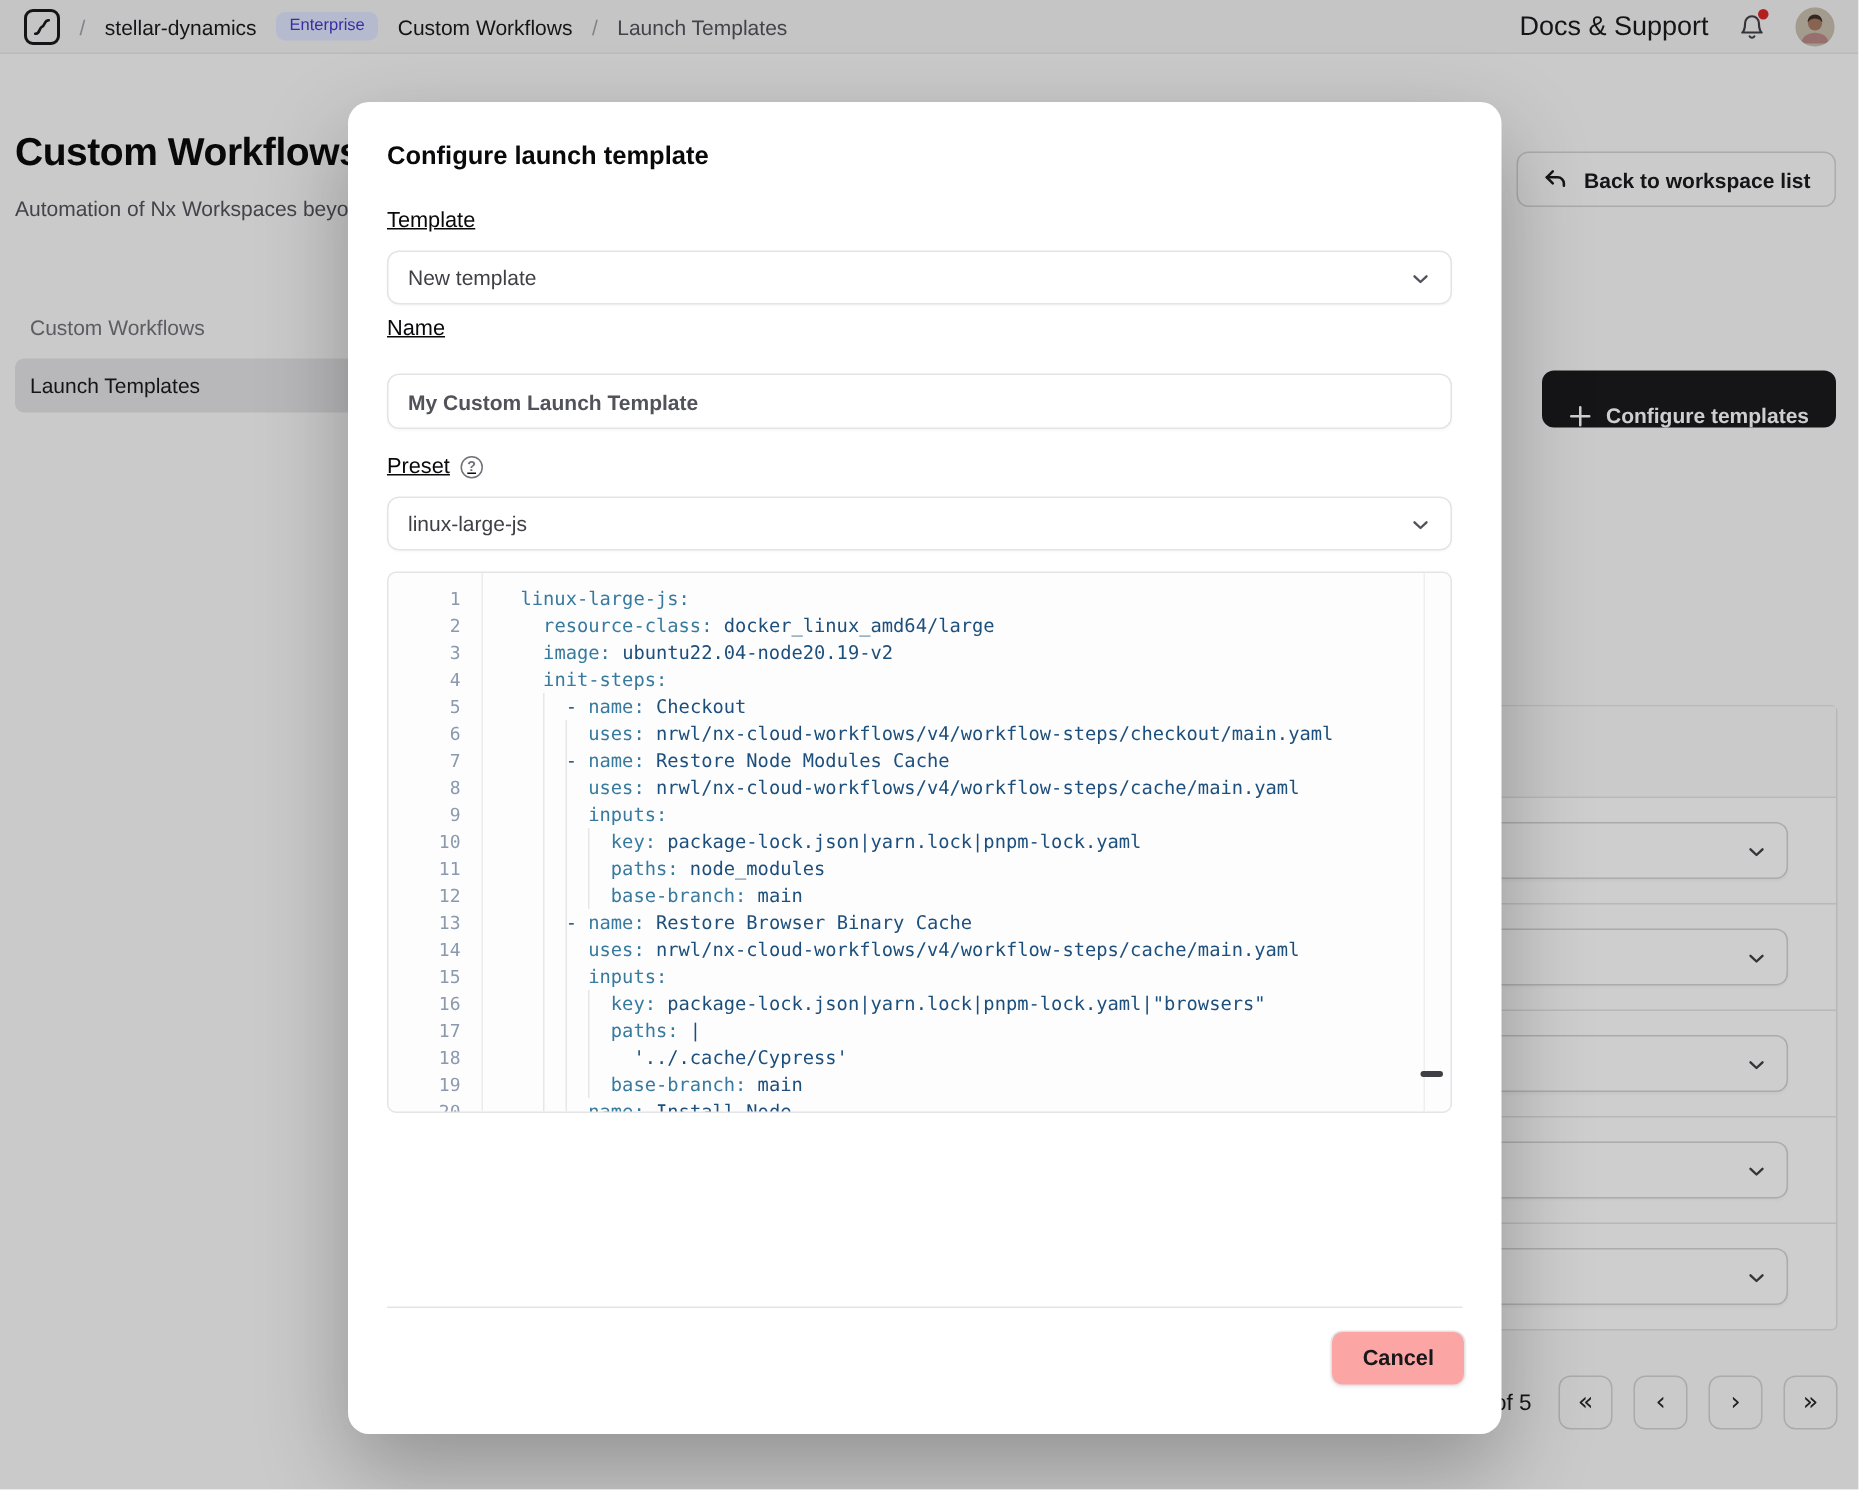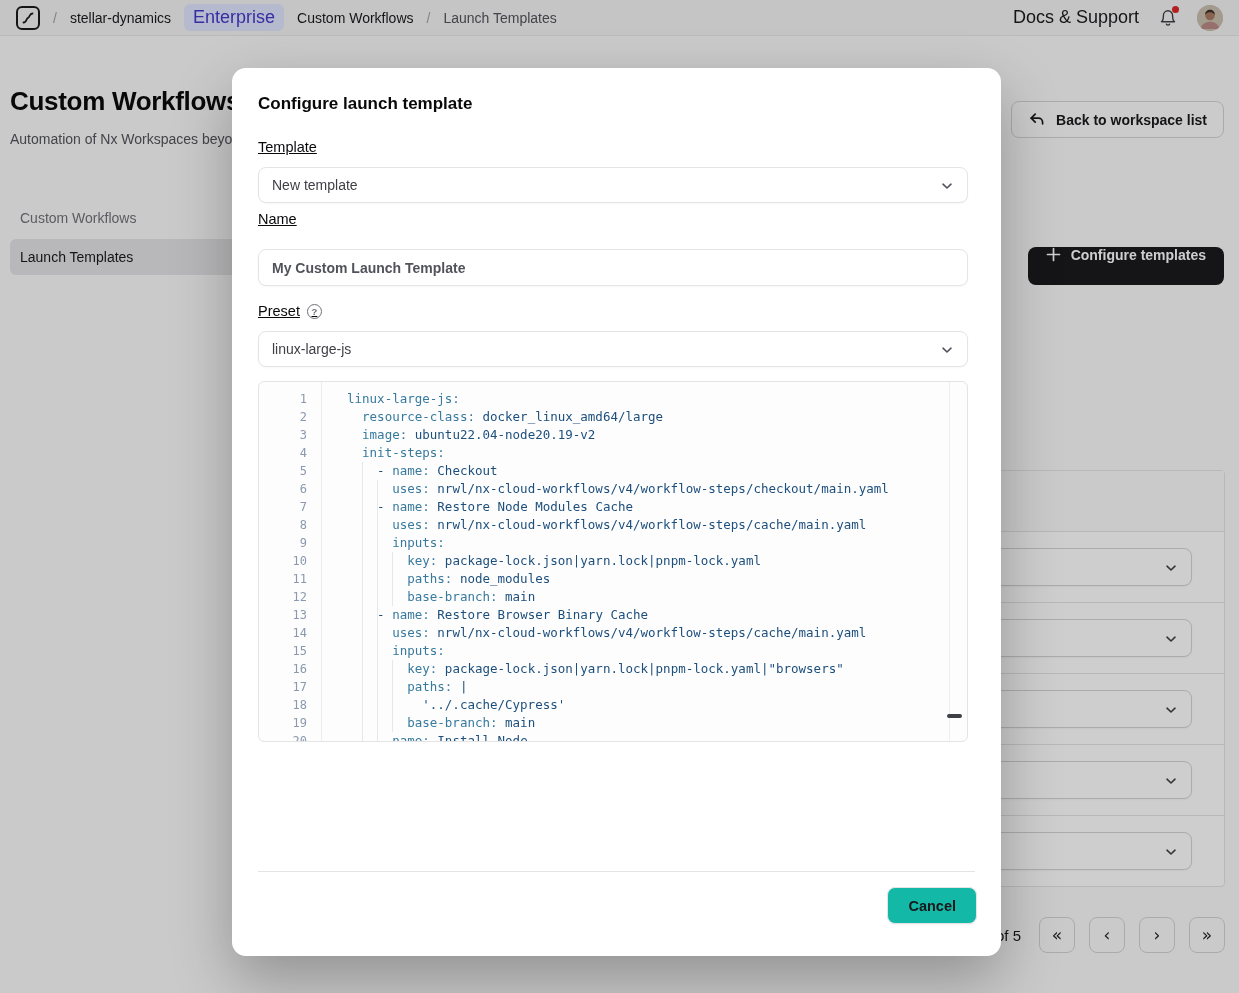--- a/index.html
+++ b/index.html
@@ -18,21 +18,21 @@
   }
   .crumbs { display:flex; align-items:center; gap:13px; font-size:14px; }
   .logo-box {
     width:24px; height:24px; border:2px solid #18181b; border-radius:6px;
     display:flex; align-items:center; justify-content:center; background:transparent;
   }
   .crumb-sep { color:#a1a1aa; font-size:14px; }
   .crumb-strong { font-weight:500; color:#18181b; cursor:pointer; }
   .crumb-muted { font-weight:400; color:#52525b; }
   .badge {
-    background:#e0e7ff; color:#4338ca; font-size:18px; font-weight:500;
+    background:#e0e7ff; color:#4338ca; font-size:11px; font-weight:500;
     padding:3px 9px; border-radius:6px; line-height:1.2;
   }
   .topbar-right { display:flex; align-items:center; gap:20px; }
   .docs-link { font-size:18px; color:#18181b; cursor:pointer; }
   .bell-wrap { position:relative; width:18px; height:18px; cursor:pointer; }
   .bell-dot {
     position:absolute; top:-3px; right:-2px; width:7px; height:7px;
     border-radius:50%; background:#dc2626;
   }
   .avatar {
@@ -55,21 +55,21 @@
   .tab-item {
     position:absolute; left:10px; width:238px; height:34px;
     display:flex; align-items:center; padding:0 10px; border-radius:6px;
     font-size:14px; cursor:pointer;
   }
   .tab-inactive { top:201px; color:#71717a; }
   .tab-active { top:239px; height:36px; background:#e4e4e7; color:#18181b; font-weight:500; }
 
   .configure-btn {
     position:absolute; right:15px; top:247px; height:38px;
-    display:flex; align-items:flex-start; gap:10px; padding:0 18px;
+    display:flex; align-items:flex-end; gap:10px; padding:0 18px;
     background:#18181b; border:none; border-radius:8px;
     font-size:14px; font-weight:600; color:#fff; cursor:pointer;
     font-family:"Liberation Sans", sans-serif;
   }
 
   .side-table {
     position:absolute; left:700px; right:14px; top:470px; height:417px;
     background:#fff; border:1px solid #e4e4e7; border-radius:4px;
   }
   .st-row { position:relative; height:71px; border-top:1px solid #e4e4e7; }
@@ -132,21 +132,21 @@
   .ct { padding-left:40px; font-size:12.5px; }
   .ct .key { color:#377a9e; }
   .ct .val { color:#1d4f7c; }
   .ct .pln { color:#1d4f7c; }
   .scroll-track { position:absolute; right:17px; top:0; bottom:0; width:1px; background:#efeff1; }
   .scroll-thumb { position:absolute; right:5px; top:332px; width:15px; height:3.5px; background:#3f3f46; border-radius:2px; }
 
   .modal-divider { position:absolute; left:26px; right:26px; top:803px; height:1px; background:#e4e4e7; }
   .modal-footer { position:absolute; left:26px; right:24px; top:819px; display:flex; justify-content:flex-end; gap:9px; }
   .btn-secondary {
-    height:37px; padding:0 20px; background:#14b8a6; border:1px solid #e4e4e7; border-radius:8px;
+    height:37px; padding:0 20px; background:#fca5a5; border:1px solid #e4e4e7; border-radius:8px;
     font-size:14.5px; font-weight:700; color:#18181b; cursor:pointer;
     box-shadow:0 1px 2px rgba(0,0,0,0.05); font-family:"Liberation Sans", sans-serif;
   }
   .btn-primary {
     height:37px; padding:0 20px; background:#18181b; border:none; border-radius:8px;
     font-size:14.5px; font-weight:700; color:#fff; cursor:pointer;
     font-family:"Liberation Sans", sans-serif;
   }
   svg { display:block; }
 </style>

